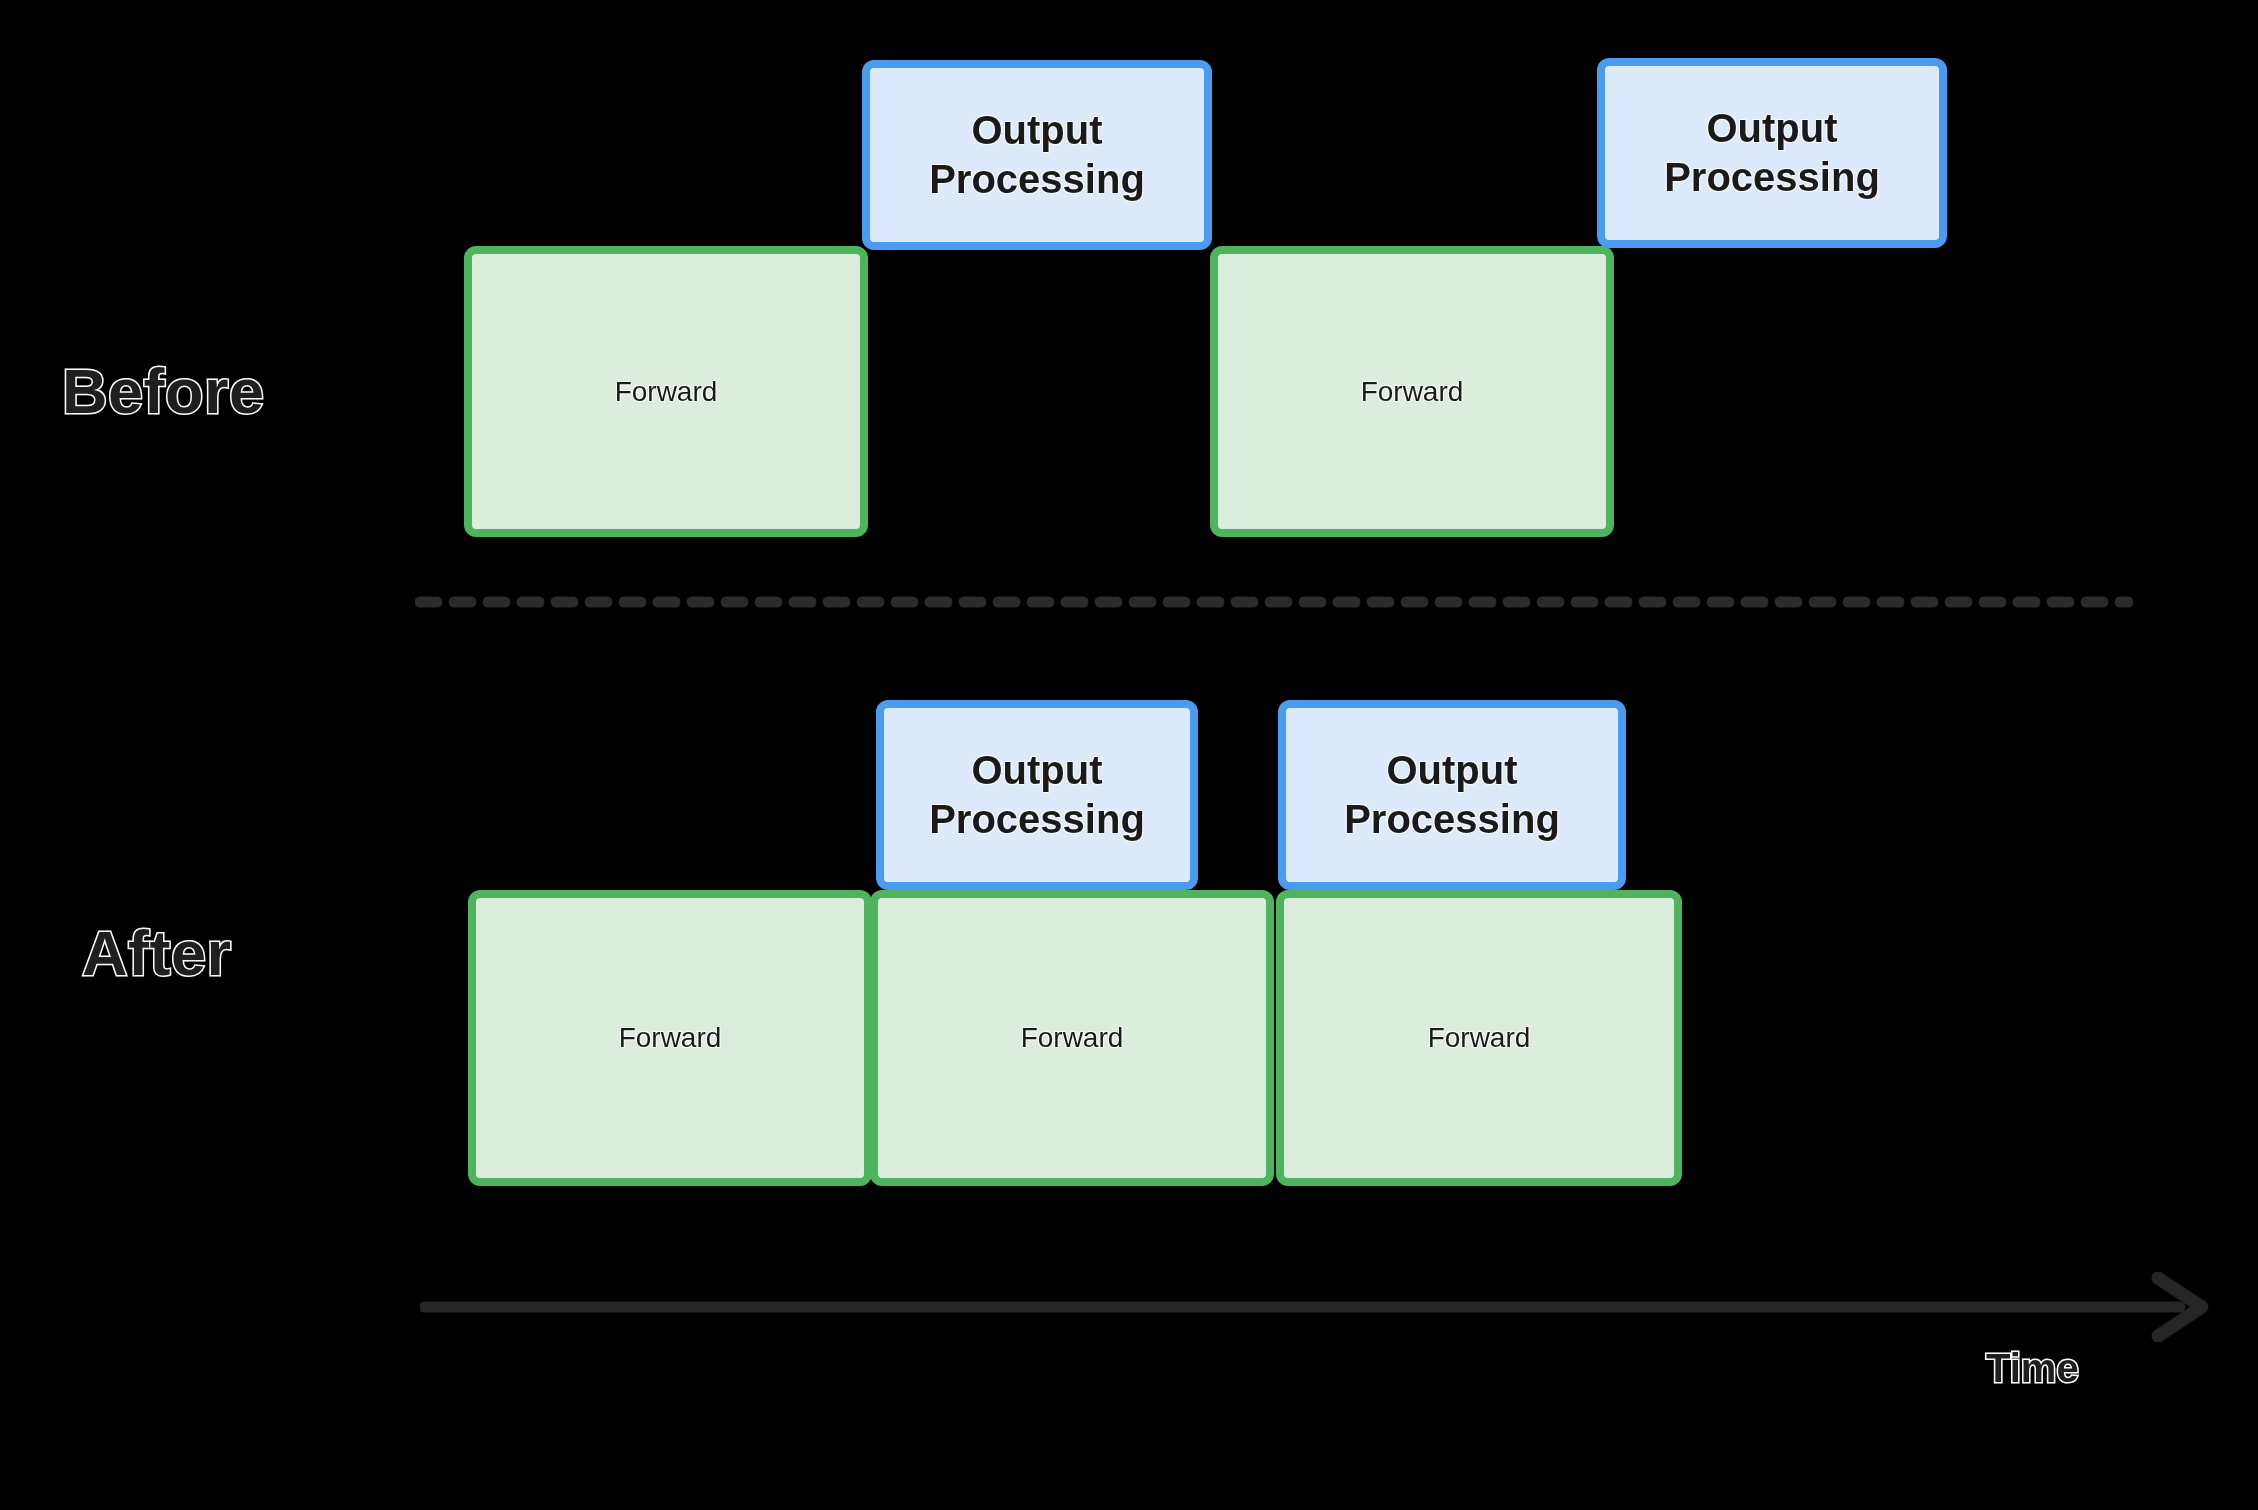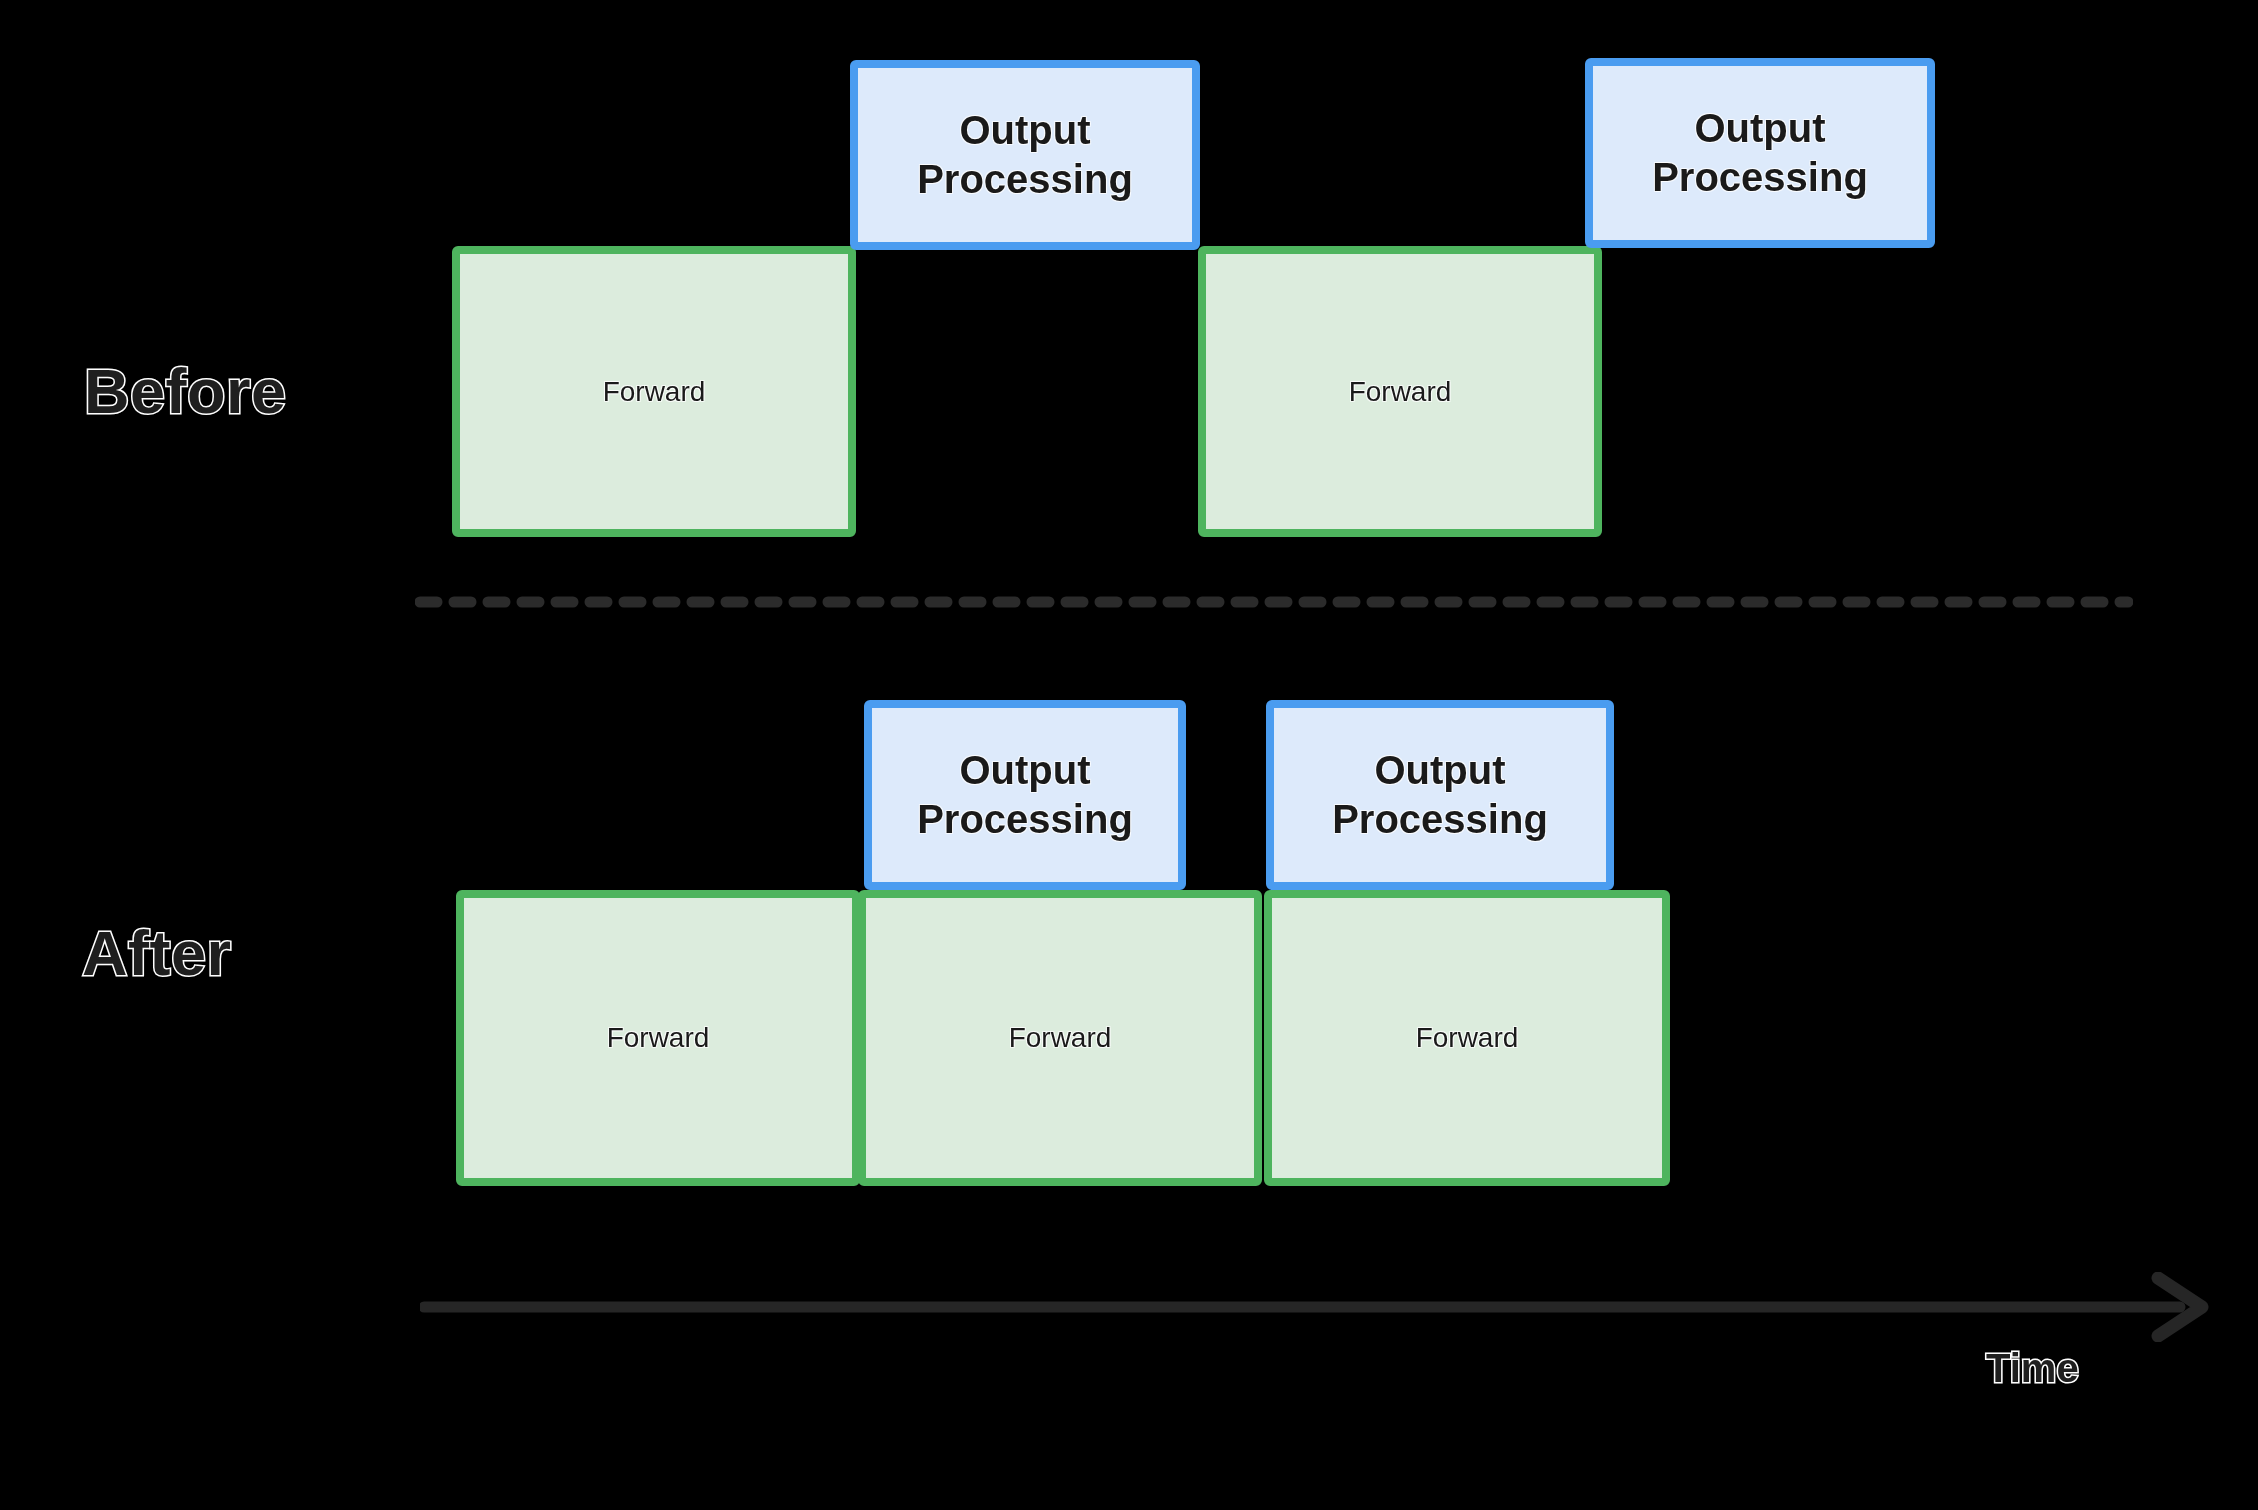--- a/index.html
+++ b/index.html
@@ -29,21 +29,21 @@
     font-family: "Liberation Sans", sans-serif;
     font-weight: bold;
     font-size: 63px;
     line-height: 1;
     color: #1f1f1f;
     -webkit-text-stroke: 3px #ffffff;
     paint-order: stroke fill;
     white-space: nowrap;
     letter-spacing: 0.5px;
   }
-  #label-before { left: 84px;  top: 360px; }
+  #label-before { left: 62px;  top: 360px; }
   #label-after  { left: 82px;  top: 922px; }
 
   #label-time {
     position: absolute;
     left: 1986px;
     top: 1348px;
     font-family: "Liberation Sans", sans-serif;
     font-weight: bold;
     font-size: 40px;
     line-height: 1;
@@ -54,22 +54,23 @@
   }
 
   
   .block {
     position: absolute;
     box-sizing: border-box;
     display: flex;
     align-items: center;
     justify-content: center;
     text-align: center;
-    border-radius: 6px;
+    border-radius: 12px;
     color: #1a1a1a;
+    margin-left: 12px;
   }
 
   .block .block-text {
     display: block;
     white-space: pre-line;
     text-shadow:
        1px  1px 0 rgba(255,255,255,.65),
       -1px  1px 0 rgba(255,255,255,.65),
        1px -1px 0 rgba(255,255,255,.65),
       -1px -1px 0 rgba(255,255,255,.65);

